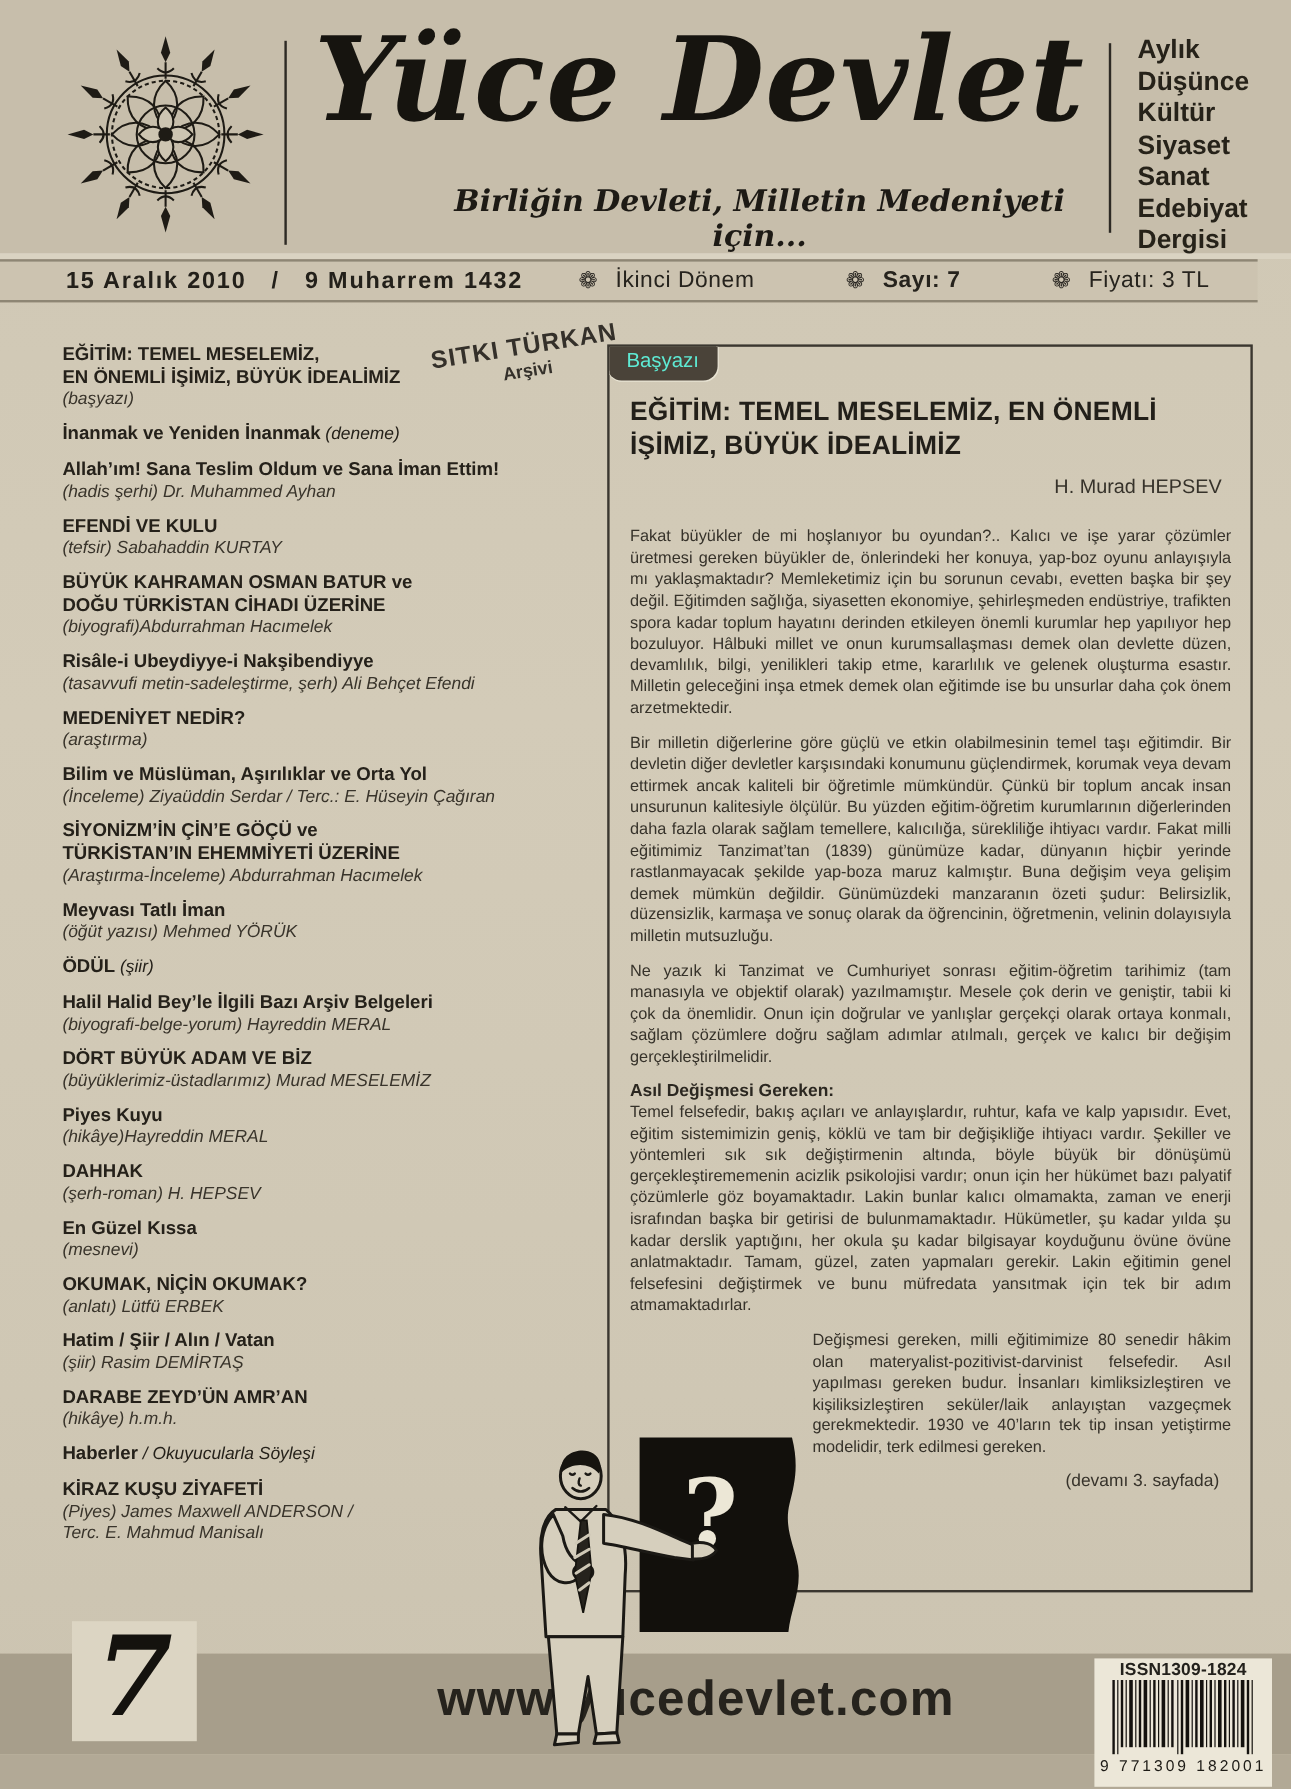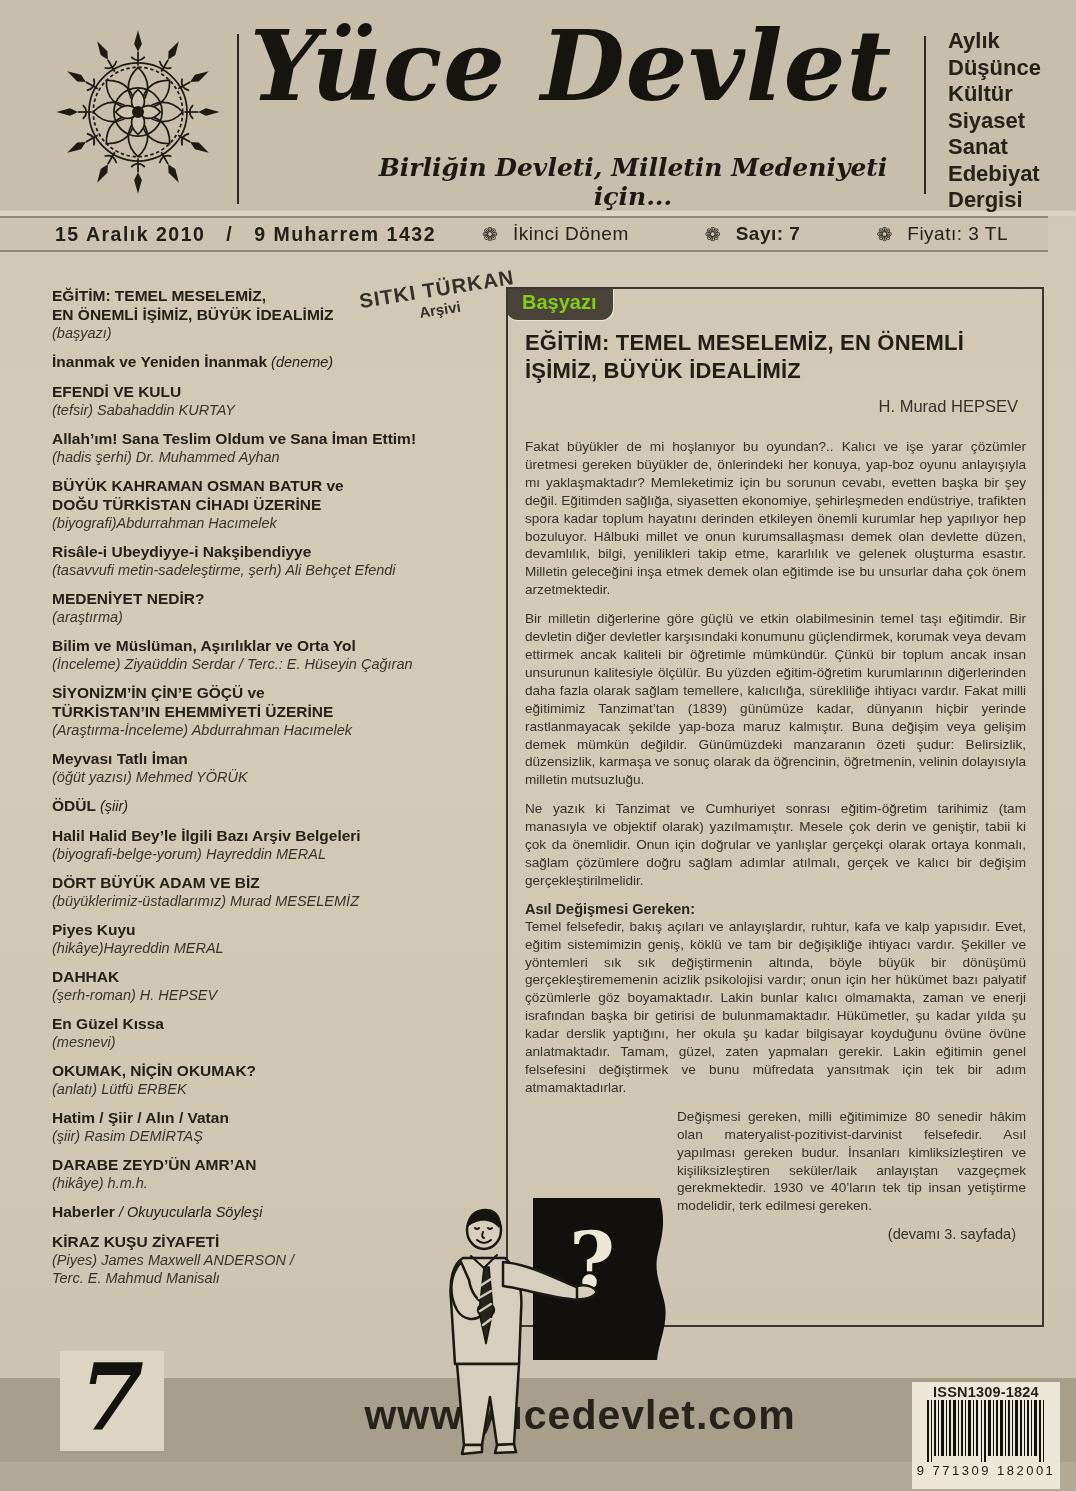--- a/index.html
+++ b/index.html
@@ -6,21 +6,21 @@
   .page{position:relative;width:1076px;height:1491px;overflow:hidden;
         background:linear-gradient(180deg,#cfc7b4 0%,#d3cbb8 40%,#cfc7b4 78%,#cbc3b0 100%);
         font-family:"Liberation Sans",sans-serif;color:#2b2822;margin:0 auto;}
   
   .masthead{position:absolute;left:0;top:0;width:1076px;height:211px;
             background:#c7beab;border-bottom:5px solid #dad3c2;}
   .ornament{position:absolute;left:52px;top:26px;width:172px;height:172px;}
   .vline{position:absolute;width:2px;background:#2d2a24;}
   .vline1{left:237px;top:34px;height:170px;}
   .vline2{left:924px;top:36px;height:158px;}
-  .m-title{position:absolute;left:240px;top:6px;width:662px;text-align:center;
+  .m-title{position:absolute;left:252px;top:6px;width:662px;text-align:center;
            font-family:"DejaVu Serif",serif;font-style:italic;font-weight:bold;
            font-size:97px;line-height:1.25;color:#16140f;letter-spacing:1px;}
   .m-tagline{position:absolute;left:355px;top:153px;width:556px;text-align:center;
              font-family:"DejaVu Serif",serif;font-style:italic;font-weight:bold;
              font-size:25px;color:#1d1a15;}
   .m-topics{position:absolute;left:948px;top:28px;width:120px;}
   .topic{font-weight:bold;font-size:22px;line-height:26.5px;color:#262219;}
   
   .datebar{position:absolute;left:0;top:216px;width:1048px;height:36px;background:#ccc3b0;
            border-top:2px solid #8e8674;border-bottom:2px solid #8e8674;
@@ -39,22 +39,22 @@
   .toc-title .ts{font-weight:normal;font-style:italic;font-size:14.5px;}
   .toc-sub{font-style:italic;font-size:14.5px;line-height:18px;color:#39342b;white-space:pre-line;}
   
   .stamp{position:absolute;left:350px;top:277px;width:176px;transform:rotate(-9deg);
          text-align:center;color:#34302a;z-index:3;}
   .stamp-l1{font-weight:bold;font-size:20.5px;letter-spacing:1px;white-space:nowrap;}
   .stamp-l2{font-weight:bold;font-size:15px;}
   
   .article{position:absolute;left:506px;top:287px;width:538px;height:1040px;
            border:2px solid #3b3730;box-sizing:border-box;padding:30px 16px 0 17px;overflow:hidden;}
-  .tag{position:absolute;top:-2px;left:-2px;background:#4a4339;color:#84cc16;
-       font-size:20px;font-weight:bold;padding:4px 16px 6px;
+  .tag{position:absolute;top:-2px;left:-2px;background:#4a4339;color:#5eead4;
+       font-size:17px;font-weight:normal;padding:4px 16px 6px;
        border-radius:2px 2px 12px 12px;box-shadow:0 1px 0 #e8e3d3, 1px 1px 0 #e8e3d3;}
   .a-title{font-size:22px;font-weight:bold;line-height:28px;color:#221f19;margin:10px 0 12px;letter-spacing:0.2px;}
   .a-byline{text-align:right;font-size:16.5px;color:#36322a;margin:8px 8px 22px 0;}
   .a-p{font-size:13.6px;line-height:17.9px;text-align:justify;color:#36322a;margin:0 0 11px;}
   .a-head{font-weight:bold;font-size:14.5px;color:#2b2720;margin:4px 0 1px;}
   .a-ind{margin-left:152px;}
   .a-cont{text-align:right;font-size:14.5px;color:#36322a;margin:6px 10px 0 0;}
   
   .illus{position:absolute;left:429px;top:1192px;width:252px;height:288px;z-index:5;}
   
@@ -157,26 +157,26 @@
   <div class="toc">
       <div class="toc-item">
         <div class="toc-title"><span class="tt">EĞİTİM: TEMEL MESELEMİZ,
 EN ÖNEMLİ İŞİMİZ, BÜYÜK İDEALİMİZ</span></div>
         <div class="toc-sub">(başyazı)</div>
       </div>
       <div class="toc-item">
         <div class="toc-title"><span class="tt">İnanmak ve Yeniden İnanmak</span><span class="ts"> (deneme)</span></div>
       </div>
       <div class="toc-item">
+        <div class="toc-title"><span class="tt">Allah’ım! Sana Teslim Oldum ve Sana İman Ettim!</span></div>
+        <div class="toc-sub">(hadis şerhi) Dr. Muhammed Ayhan</div>
+      </div>
+      <div class="toc-item">
         <div class="toc-title"><span class="tt">EFENDİ VE KULU</span></div>
         <div class="toc-sub">(tefsir) Sabahaddin KURTAY</div>
-      </div>
-      <div class="toc-item">
-        <div class="toc-title"><span class="tt">Allah’ım! Sana Teslim Oldum ve Sana İman Ettim!</span></div>
-        <div class="toc-sub">(hadis şerhi) Dr. Muhammed Ayhan</div>
       </div>
       <div class="toc-item">
         <div class="toc-title"><span class="tt">BÜYÜK KAHRAMAN OSMAN BATUR ve
 DOĞU TÜRKİSTAN CİHADI ÜZERİNE</span></div>
         <div class="toc-sub">(biyografi)Abdurrahman Hacımelek</div>
       </div>
       <div class="toc-item">
         <div class="toc-title"><span class="tt">Risâle-i Ubeydiyye-i Nakşibendiyye</span></div>
         <div class="toc-sub">(tasavvufi metin-sadeleştirme, şerh) Ali Behçet Efendi</div>
       </div>

